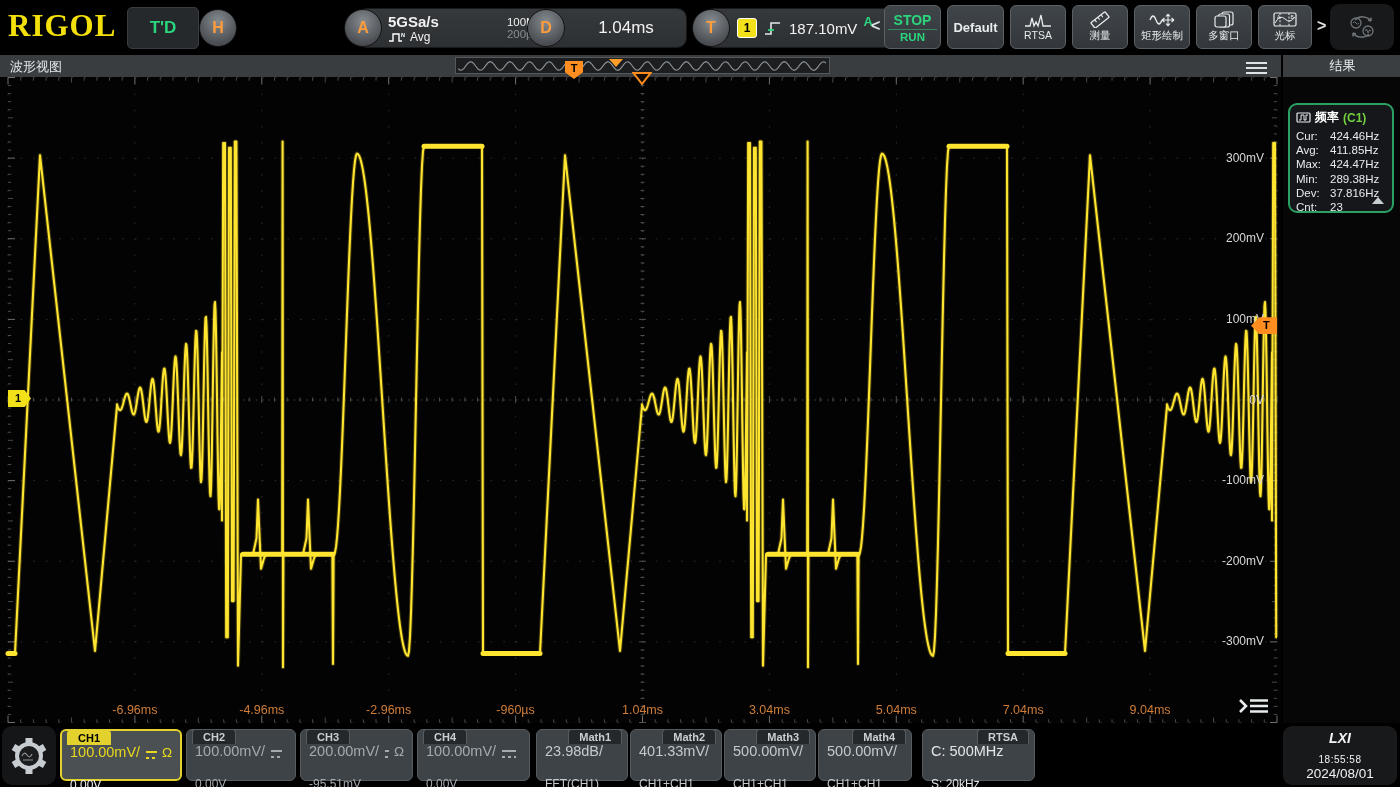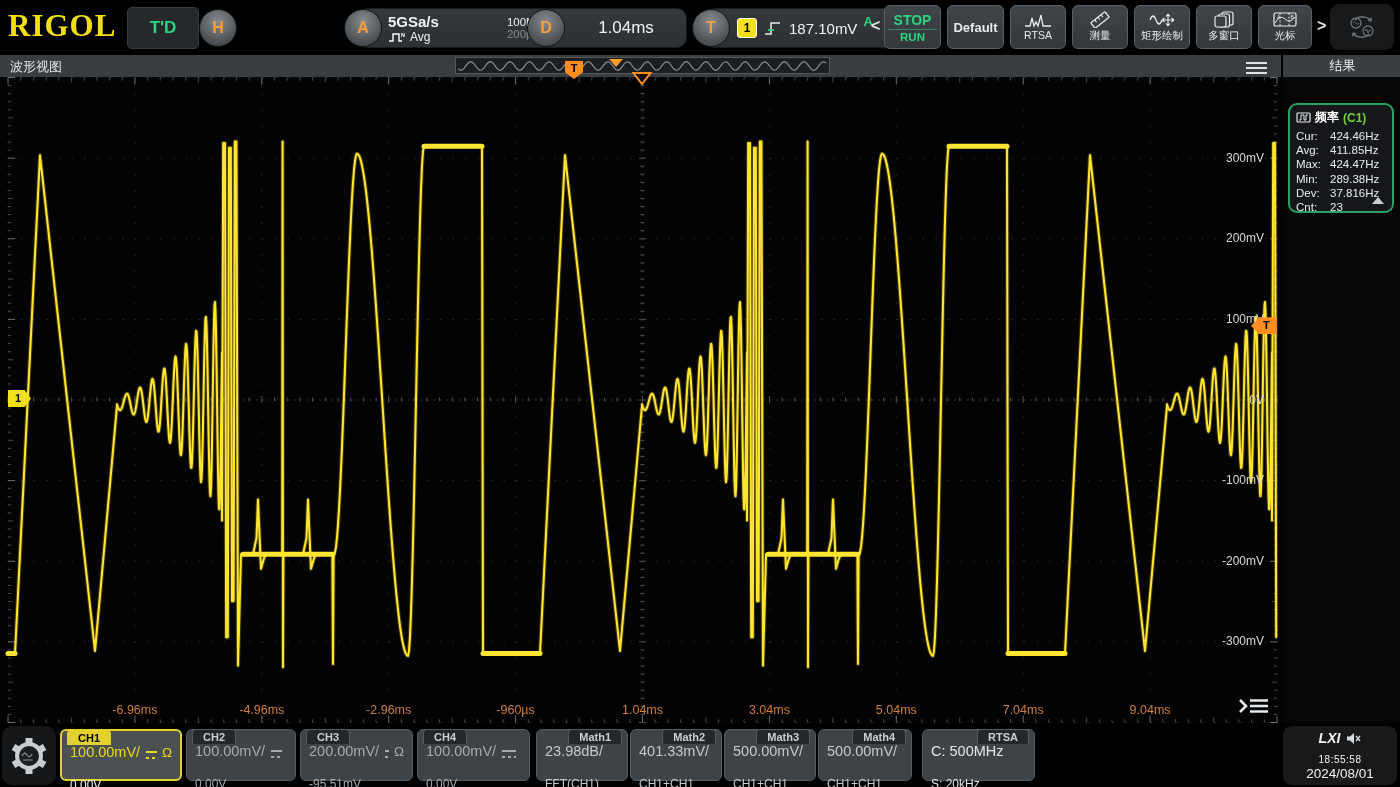--- a/index.html
+++ b/index.html
@@ -82,21 +82,21 @@
   #card-m3{left:724px;width:92px;color:#c3c9cd;}
   #card-m4{left:818px;width:94px;color:#c3c9cd;}
   #card-rtsa{left:922px;width:113px;color:#e2e6e8;}
   .dc{display:inline-block;width:15px;height:10px;margin-left:6px;position:relative;}
   .dc::before{content:"";position:absolute;left:0;top:1px;width:100%;height:2px;background:currentColor;}
   .dc::after{content:"";position:absolute;left:0;bottom:1px;width:100%;height:2px;
              background:repeating-linear-gradient(90deg,currentColor 0 3px,transparent 3px 6px);}
   .ohm{margin-left:5px;font-size:13.5px;}
   #clockbox{left:1283px;top:3px;width:114px;height:59px;background:#17191b;border-radius:9px;
             color:#f2f2f2;display:flex;flex-direction:column;align-items:center;justify-content:center;}
-  #lxi-row{display:flex;align-items:center;gap:6px;height:16px;}
+  #lxi-row{display:flex;align-items:center;gap:6px;height:16px;flex-direction:column;}
   #lxi{font-style:italic;font-weight:bold;font-size:14px;}
   #clock-time{font-size:10px;letter-spacing:.5px;margin-top:8px;}
   #clock-date{font-size:13.5px;margin-top:1px;}
   svg{display:block;}
 </style>
 </head>
 <body>
 
 <div id="topbar" class="abs">
   <div id="logo" class="abs">RIGOL</div>

